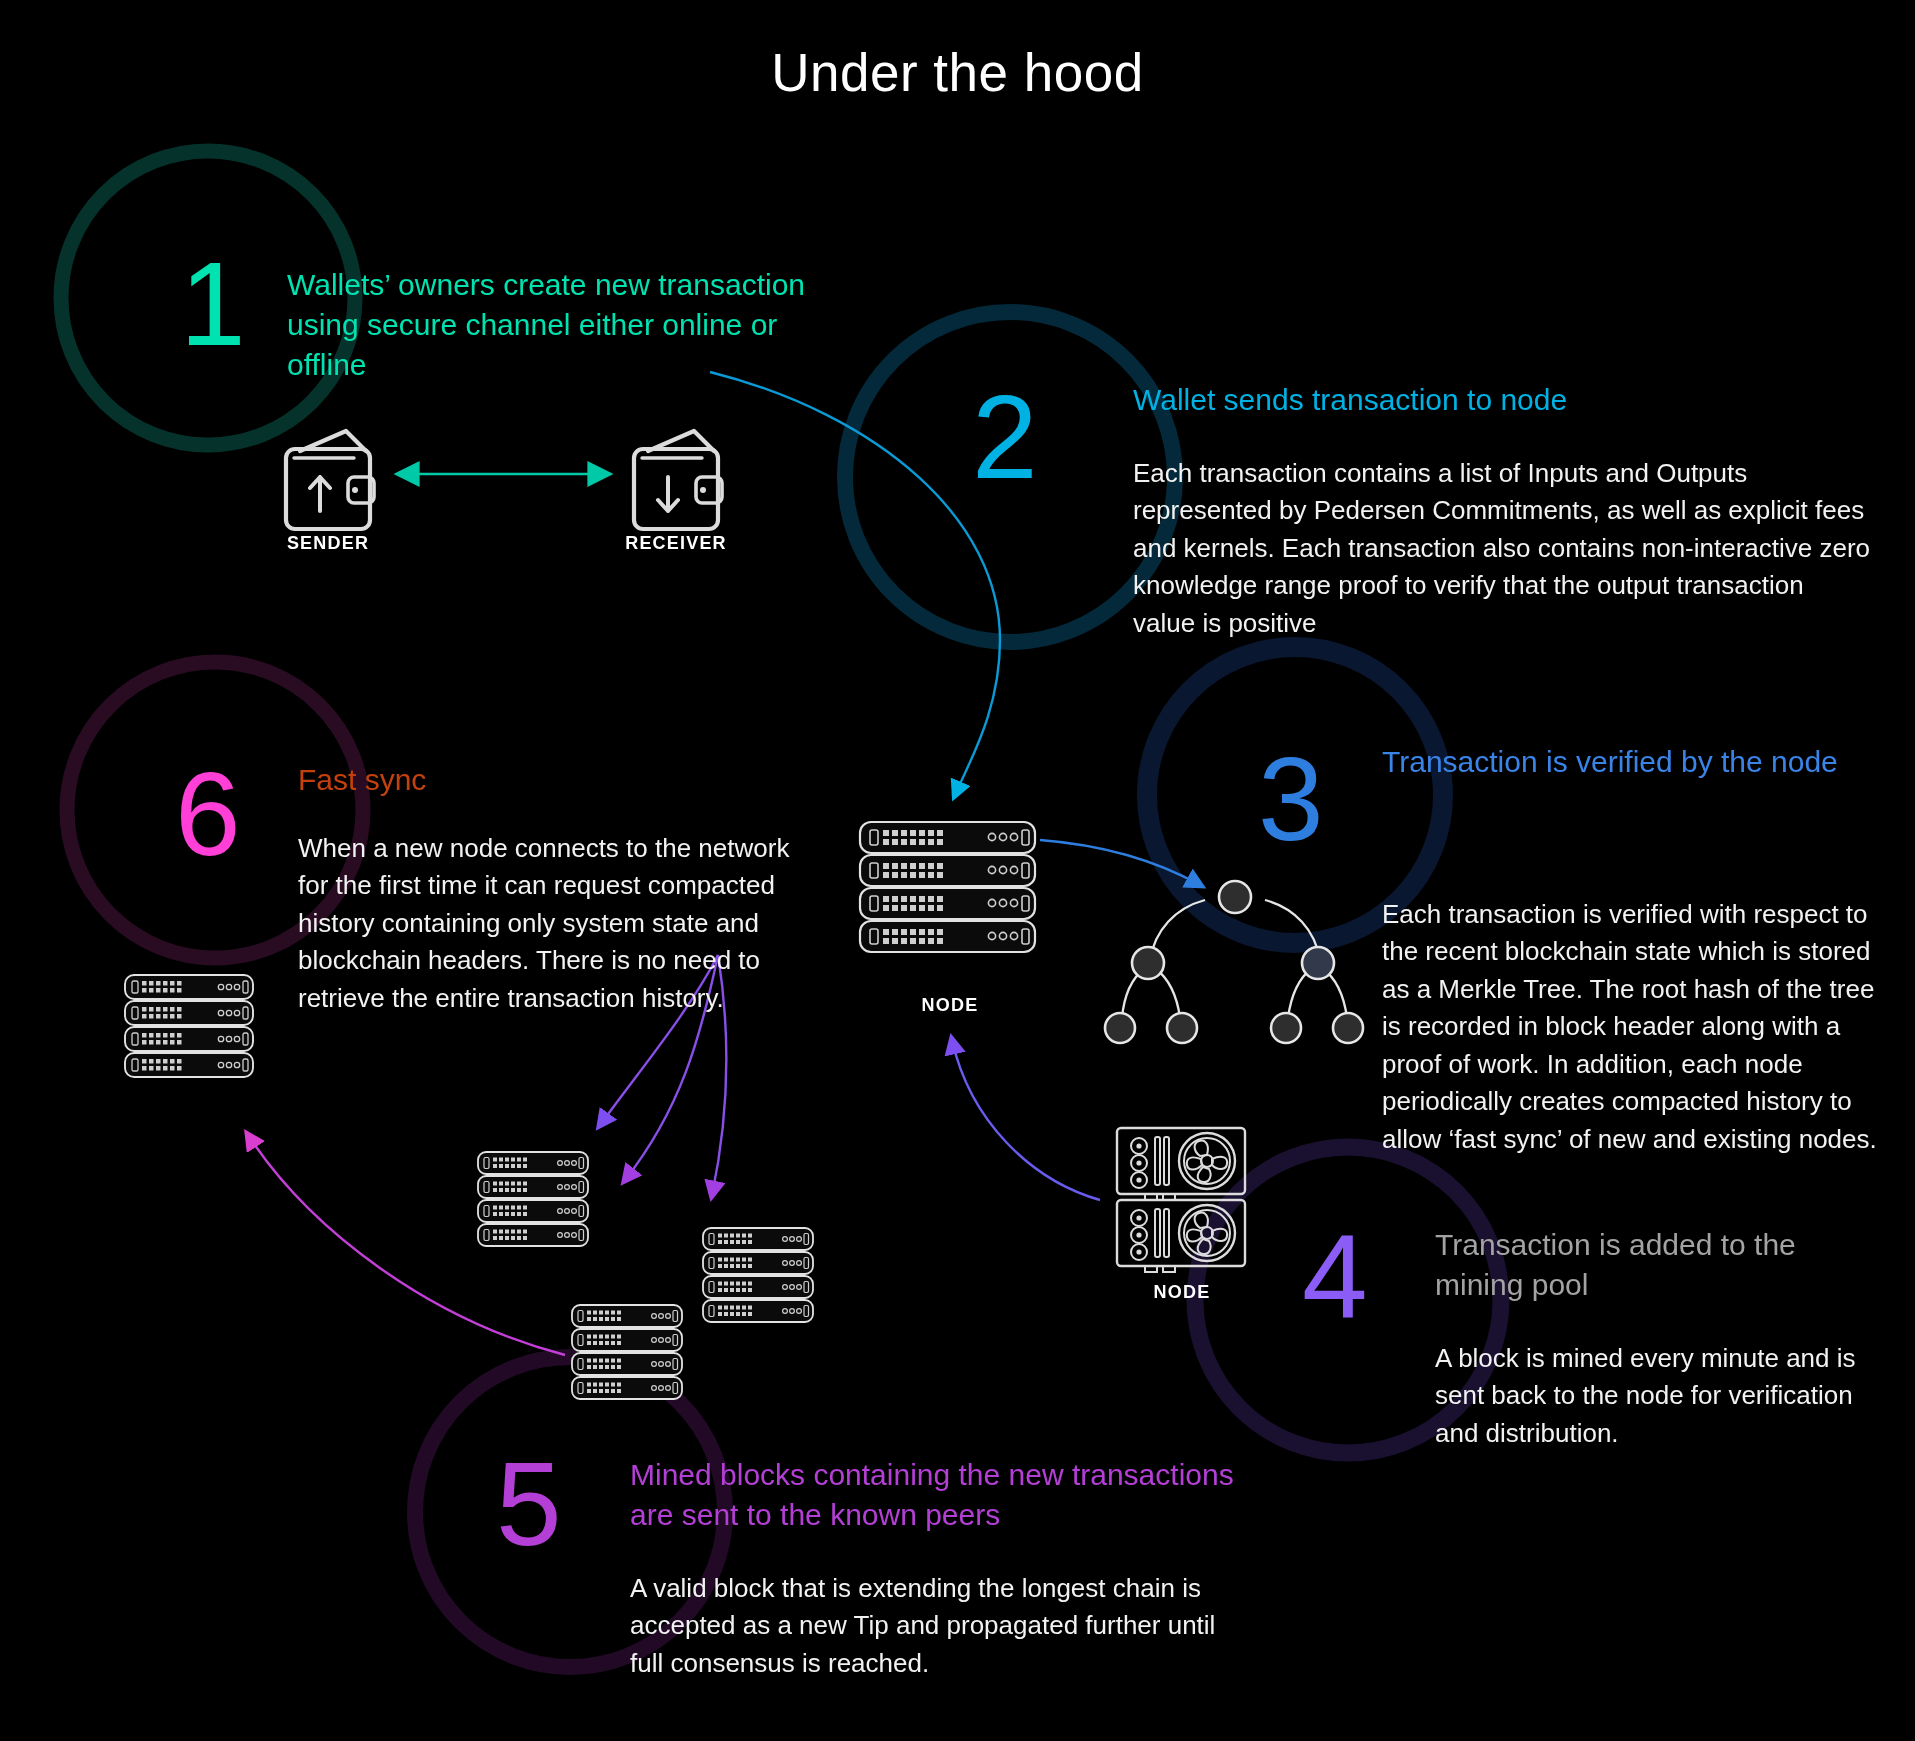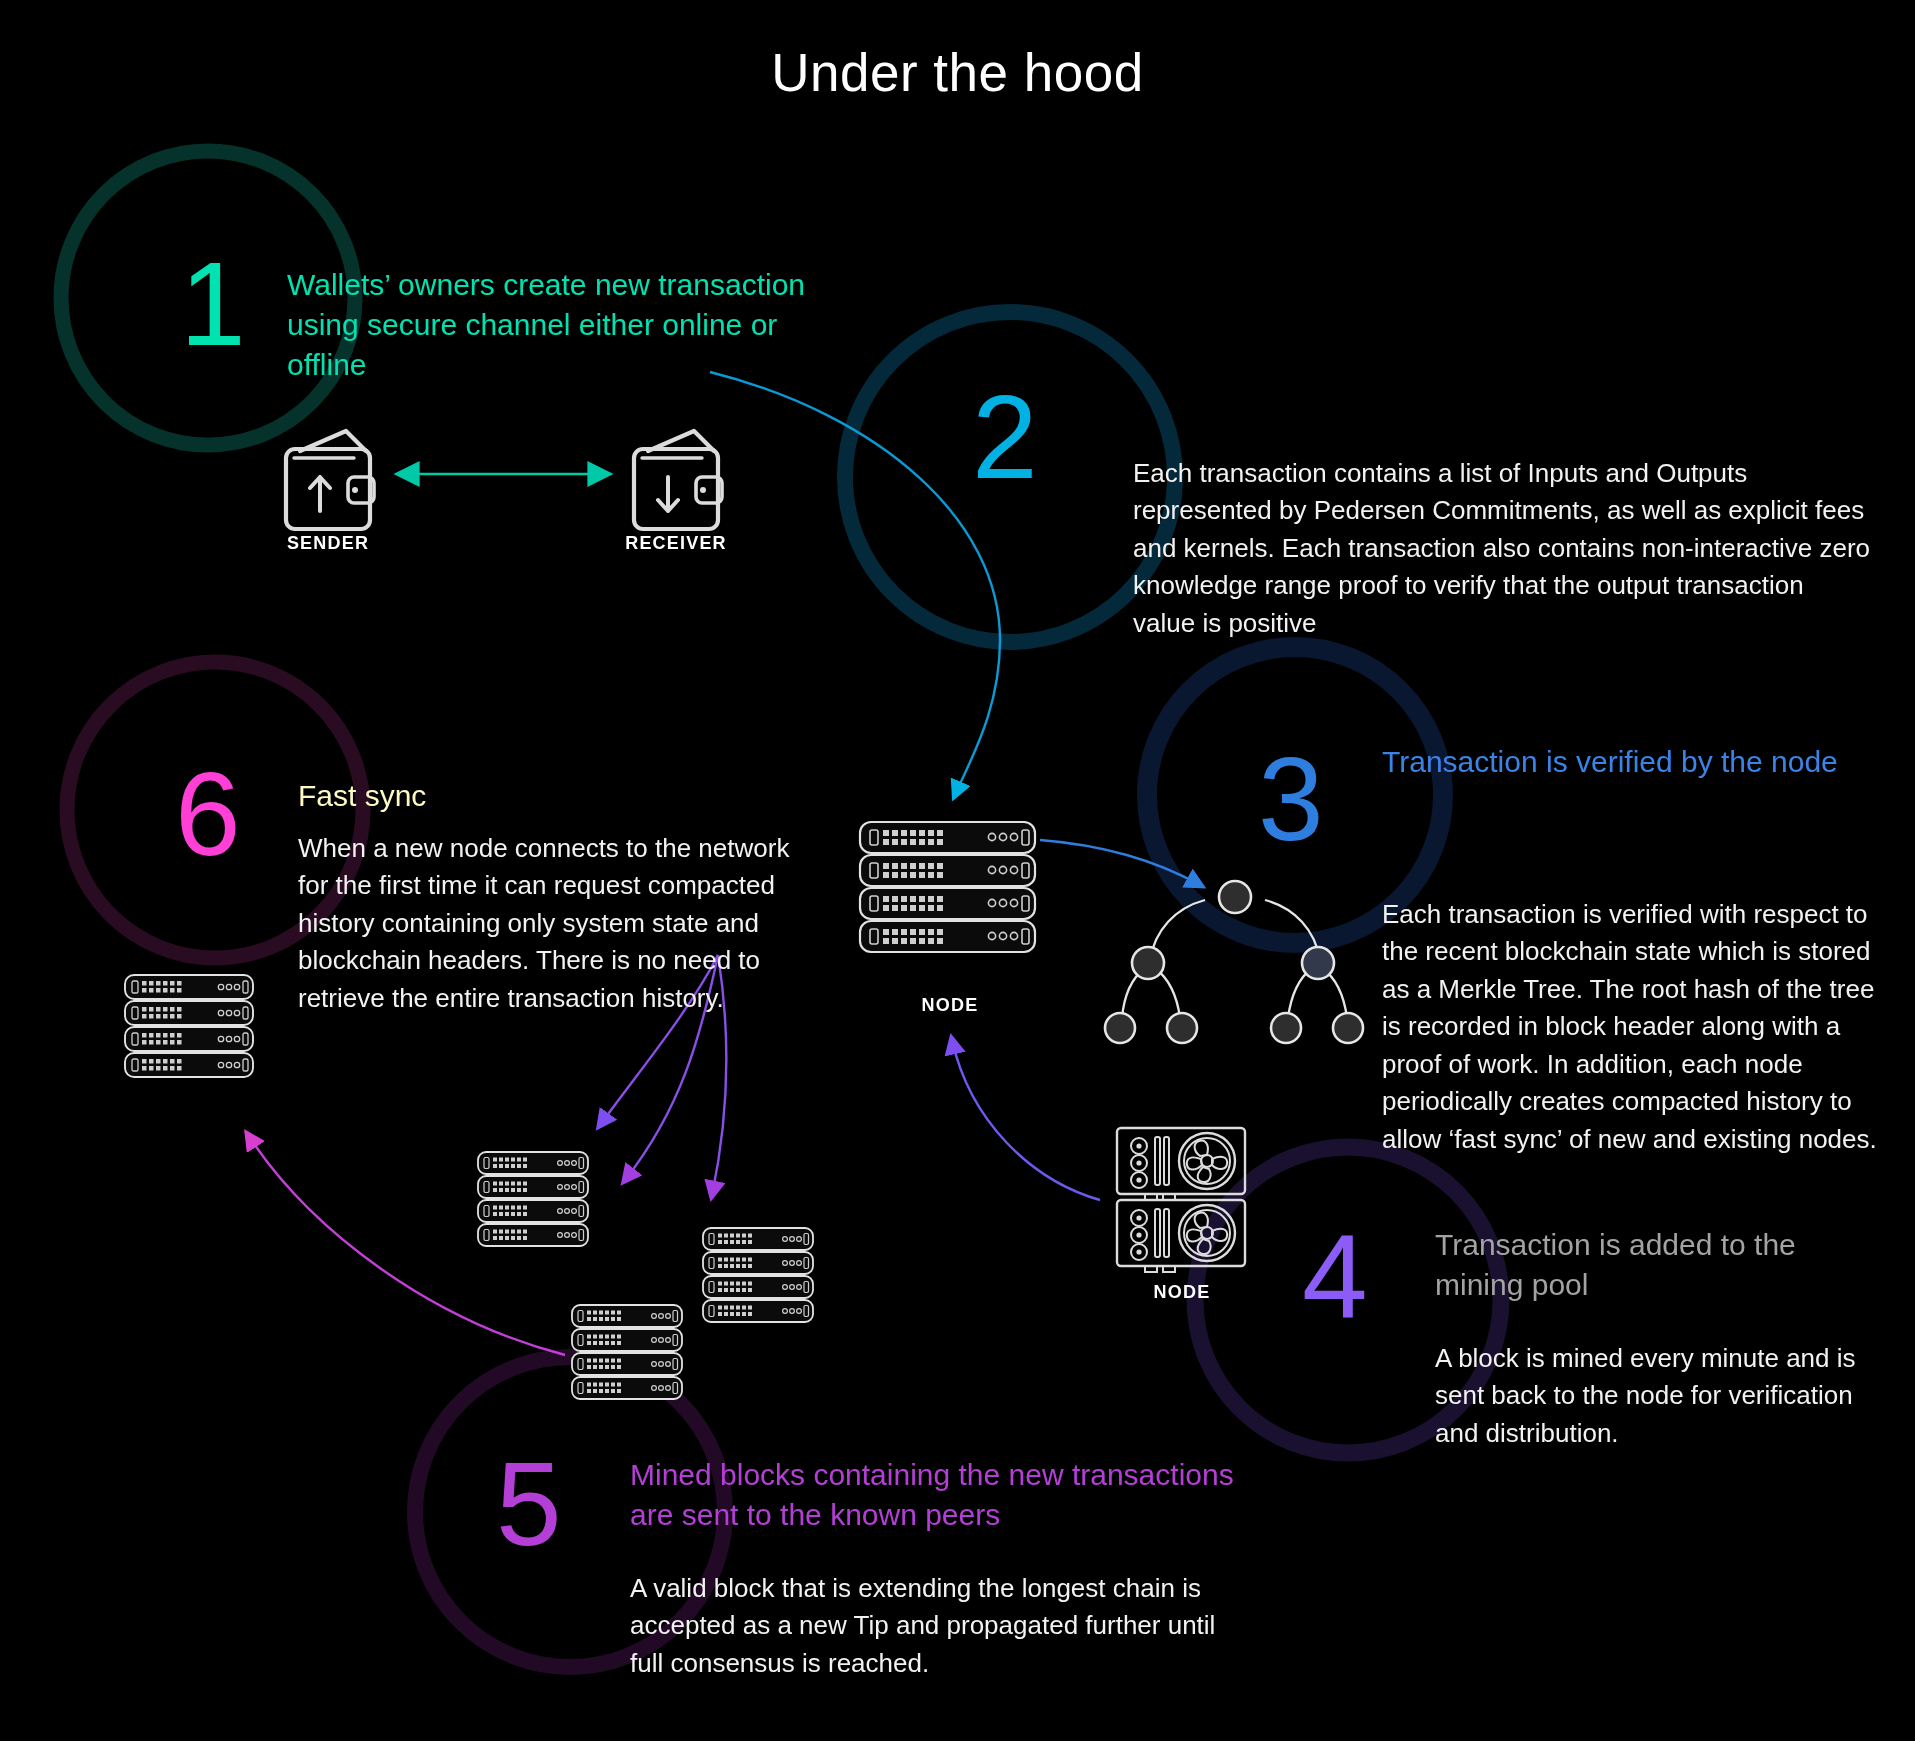--- a/index.html
+++ b/index.html
@@ -660,34 +660,35 @@
   </svg>
 
   <div class="page-title">Under the hood</div>
 
   <div class="step-num" style="left:180px; top:245px; color:#00e3b0;">1</div>
   <div class="step-head" style="left:287px; top:265px; width:520px; color:#00e3b0;">Wallets’ owners create new transaction using secure channel either online or offline</div>
   <div class="icon-caption" style="left:258px; top:533px; width:140px;">SENDER</div>
   <div class="icon-caption" style="left:606px; top:533px; width:140px;">RECEIVER</div>
 
   <div class="step-num" style="left:972px; top:378px; color:#00b2e3;">2</div>
+  <div class="step-head" style="left:1133px; top:380px; width:560px; color:#00b2e3;">Wallet sends transaction to node</div>
   <div class="step-body" style="left:1133px; top:455px; width:740px;">Each transaction contains a list of Inputs and Outputs represented by Pedersen Commitments, as well as explicit fees and kernels. Each transaction also contains non-interactive zero knowledge range proof to verify that the output transaction value is positive</div>
 
   <div class="step-num" style="left:1258px; top:740px; color:#2e7ee0;">3</div>
   <div class="step-head" style="left:1382px; top:742px; width:460px; color:#3a84e8;">Transaction is verified by the node</div>
   <div class="step-body" style="left:1382px; top:896px; width:500px;">Each transaction is verified with respect to the recent blockchain state which is stored as a Merkle Tree. The root hash of the tree is recorded in block header along with a proof of work. In addition, each node periodically creates compacted history to allow ‘fast sync’ of new and existing nodes.</div>
 
   <div class="step-num" style="left:1302px; top:1218px; color:#8b5cf6;">4</div>
   <div class="step-head" style="left:1435px; top:1225px; width:420px; color:#a3a3a3;">Transaction is added to the mining pool</div>
   <div class="step-body" style="left:1435px; top:1340px; width:460px;">A block is mined every minute and is sent back to the node for verification and distribution.</div>
 
   <div class="step-num" style="left:496px; top:1445px; color:#b43fd6;">5</div>
   <div class="step-head" style="left:630px; top:1455px; width:640px; color:#b43fd6;">Mined blocks containing the new transactions are sent to the known peers</div>
   <div class="step-body" style="left:630px; top:1570px; width:620px;">A valid block that is extending the longest chain is accepted as a new Tip and propagated further until full consensus is reached.</div>
 
   <div class="step-num" style="left:175px; top:755px; color:#ff3fd6;">6</div>
-  <div class="step-head" style="left:298px; top:760px; width:360px; color:#fef9c3;margin-top:16px;">Fast sync</div>
+  <div class="step-head" style="left:298px; top:760px; width:360px; color:#c2410c;">Fast sync</div>
   <div class="step-body" style="left:298px; top:830px; width:520px;">When a new node connects to the network for the first time it can request compacted history containing only system state and blockchain headers. There is no need to retrieve the entire transaction history.</div>
 
   <div class="icon-caption" style="left:880px; top:995px; width:140px;">NODE</div>
   <div class="icon-caption" style="left:1112px; top:1282px; width:140px;">NODE</div>
 
 </div>
 
 </body></html>

